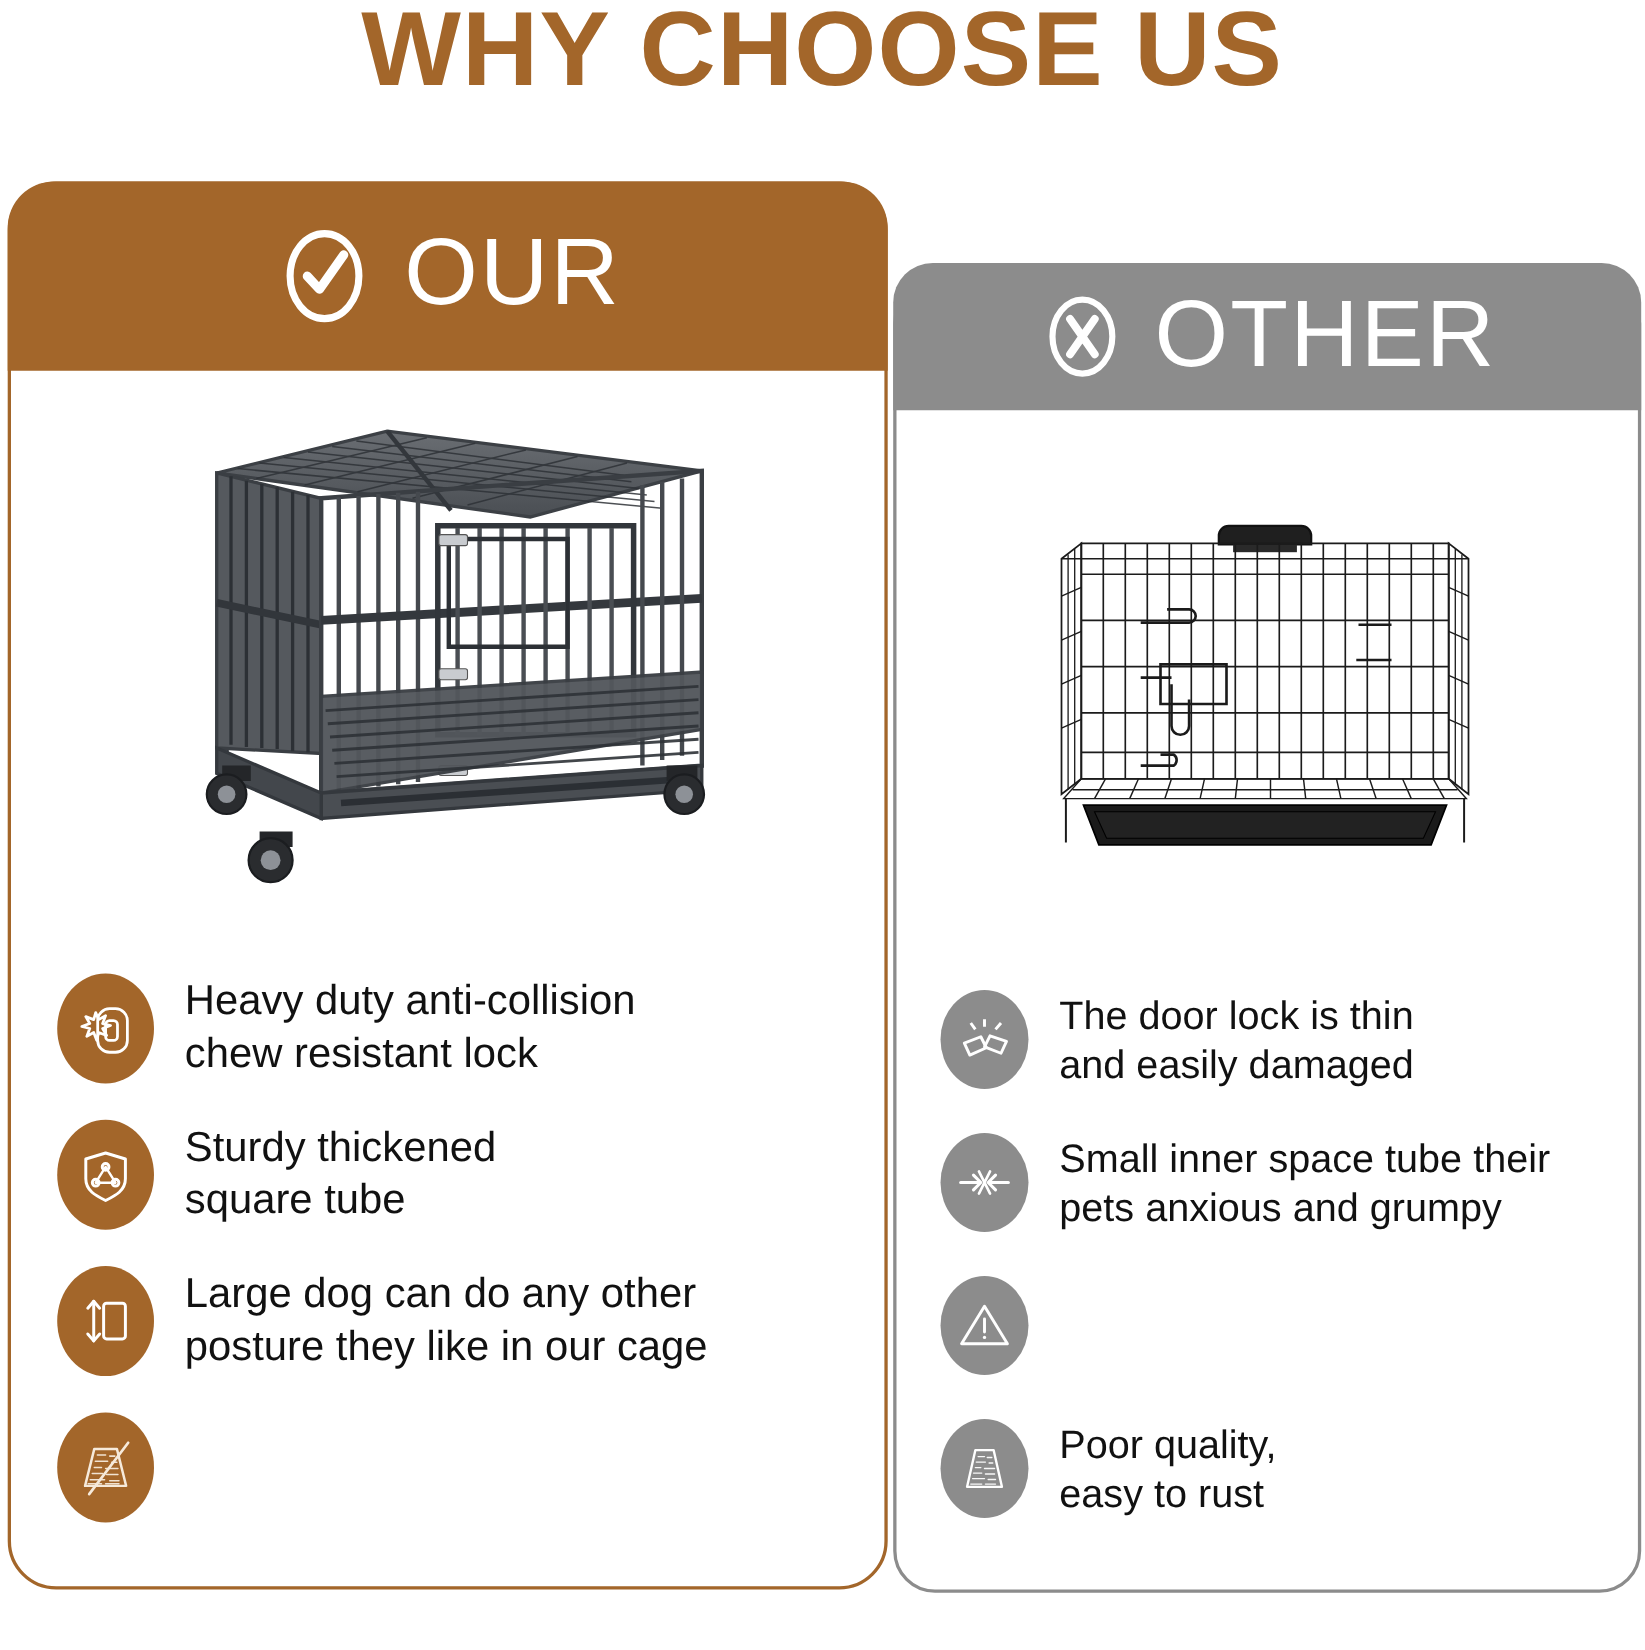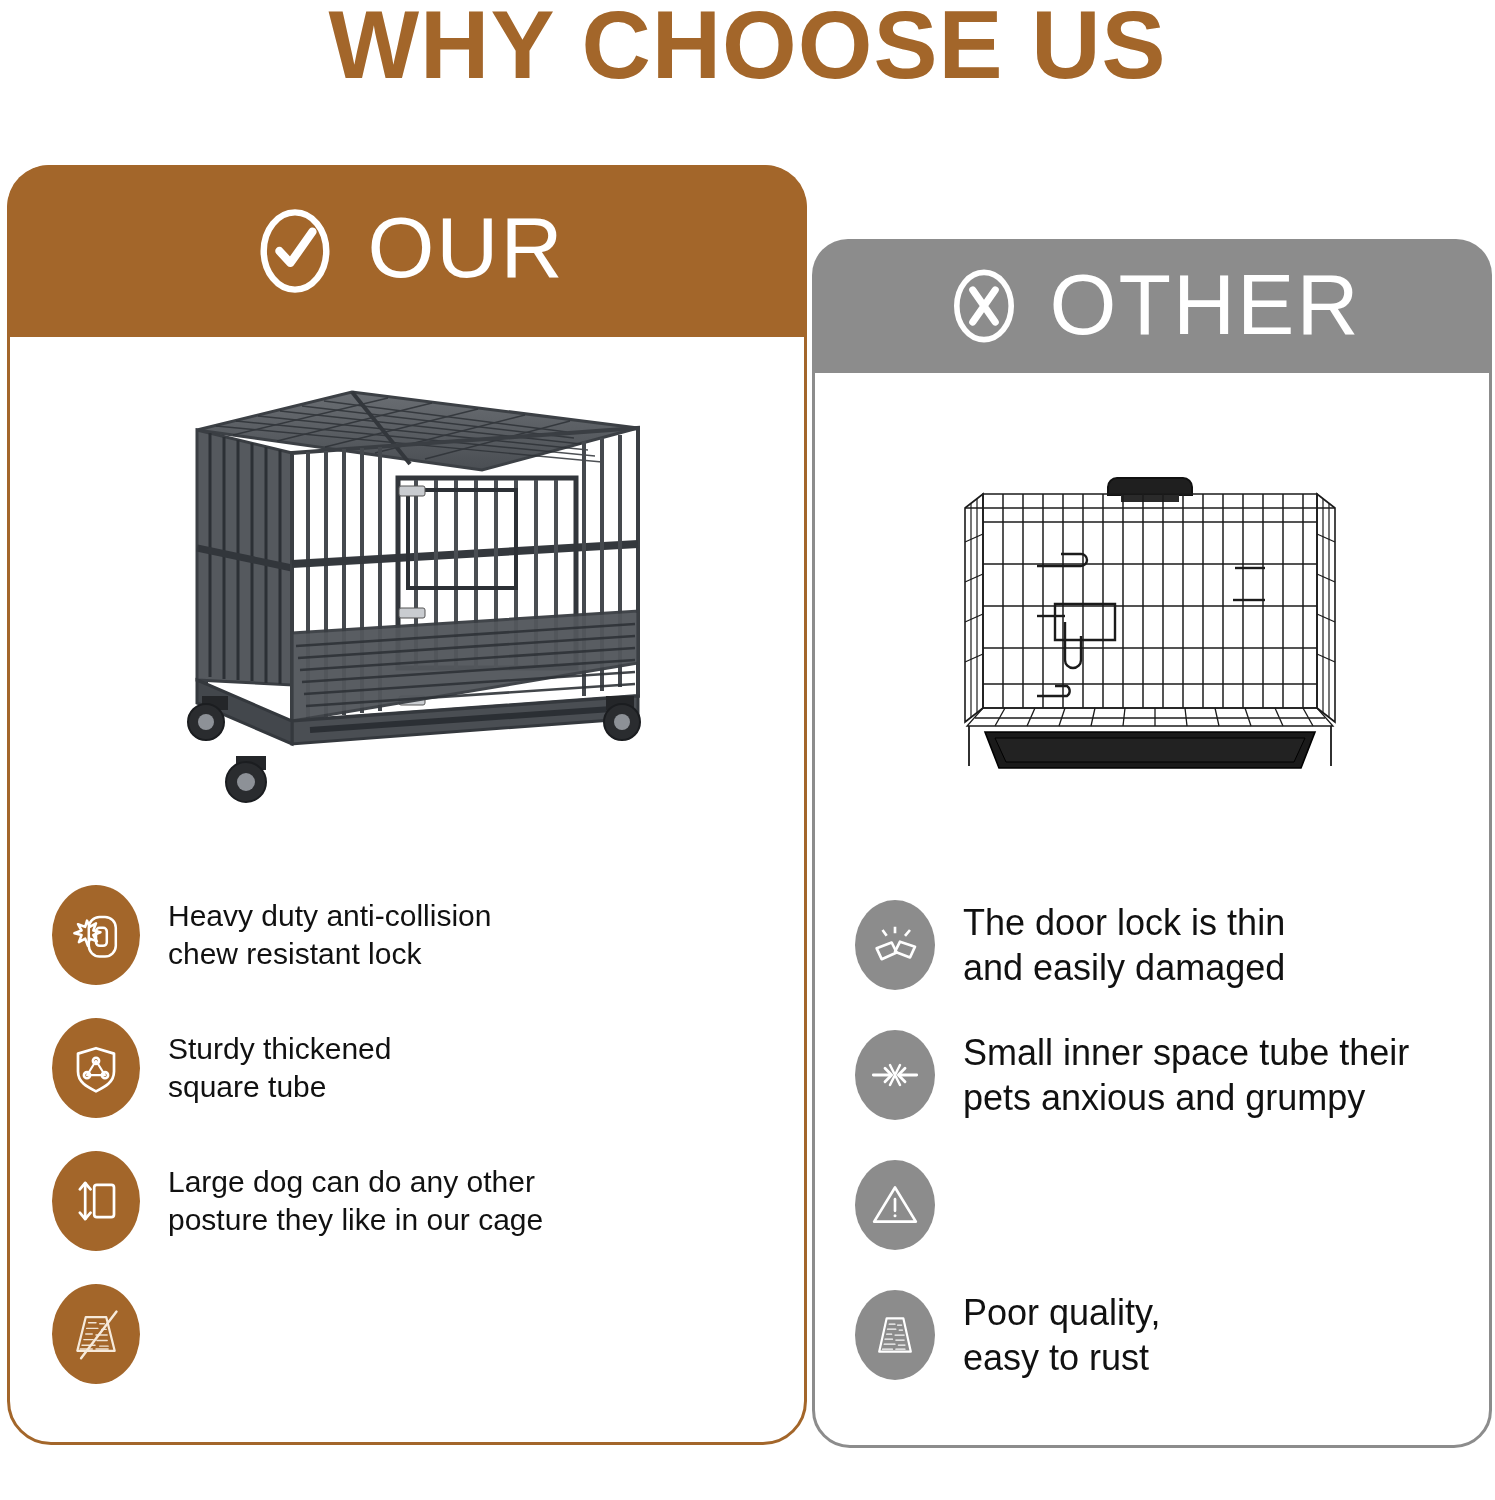--- a/index.html
+++ b/index.html
@@ -150,21 +150,21 @@
     background: #8c8c8c;
     margin-right: 28px;
   }
   .feature-badge svg { display: block; }
 
   .feature-text {
     color: #111111;
     line-height: 1.25;
     white-space: pre-line;
   }
-  .features-left .feature-text  { font-size: 30px; }
+  .features-left .feature-text  { font-size: 38px; }
   .features-right .feature-text { font-size: 36px; }
 </style>
 </head>
 <body>
 
 <div class="page-title">WHY CHOOSE US</div>
 
 <div class="card card-right"></div>
 
 <div class="tab tab-other">

